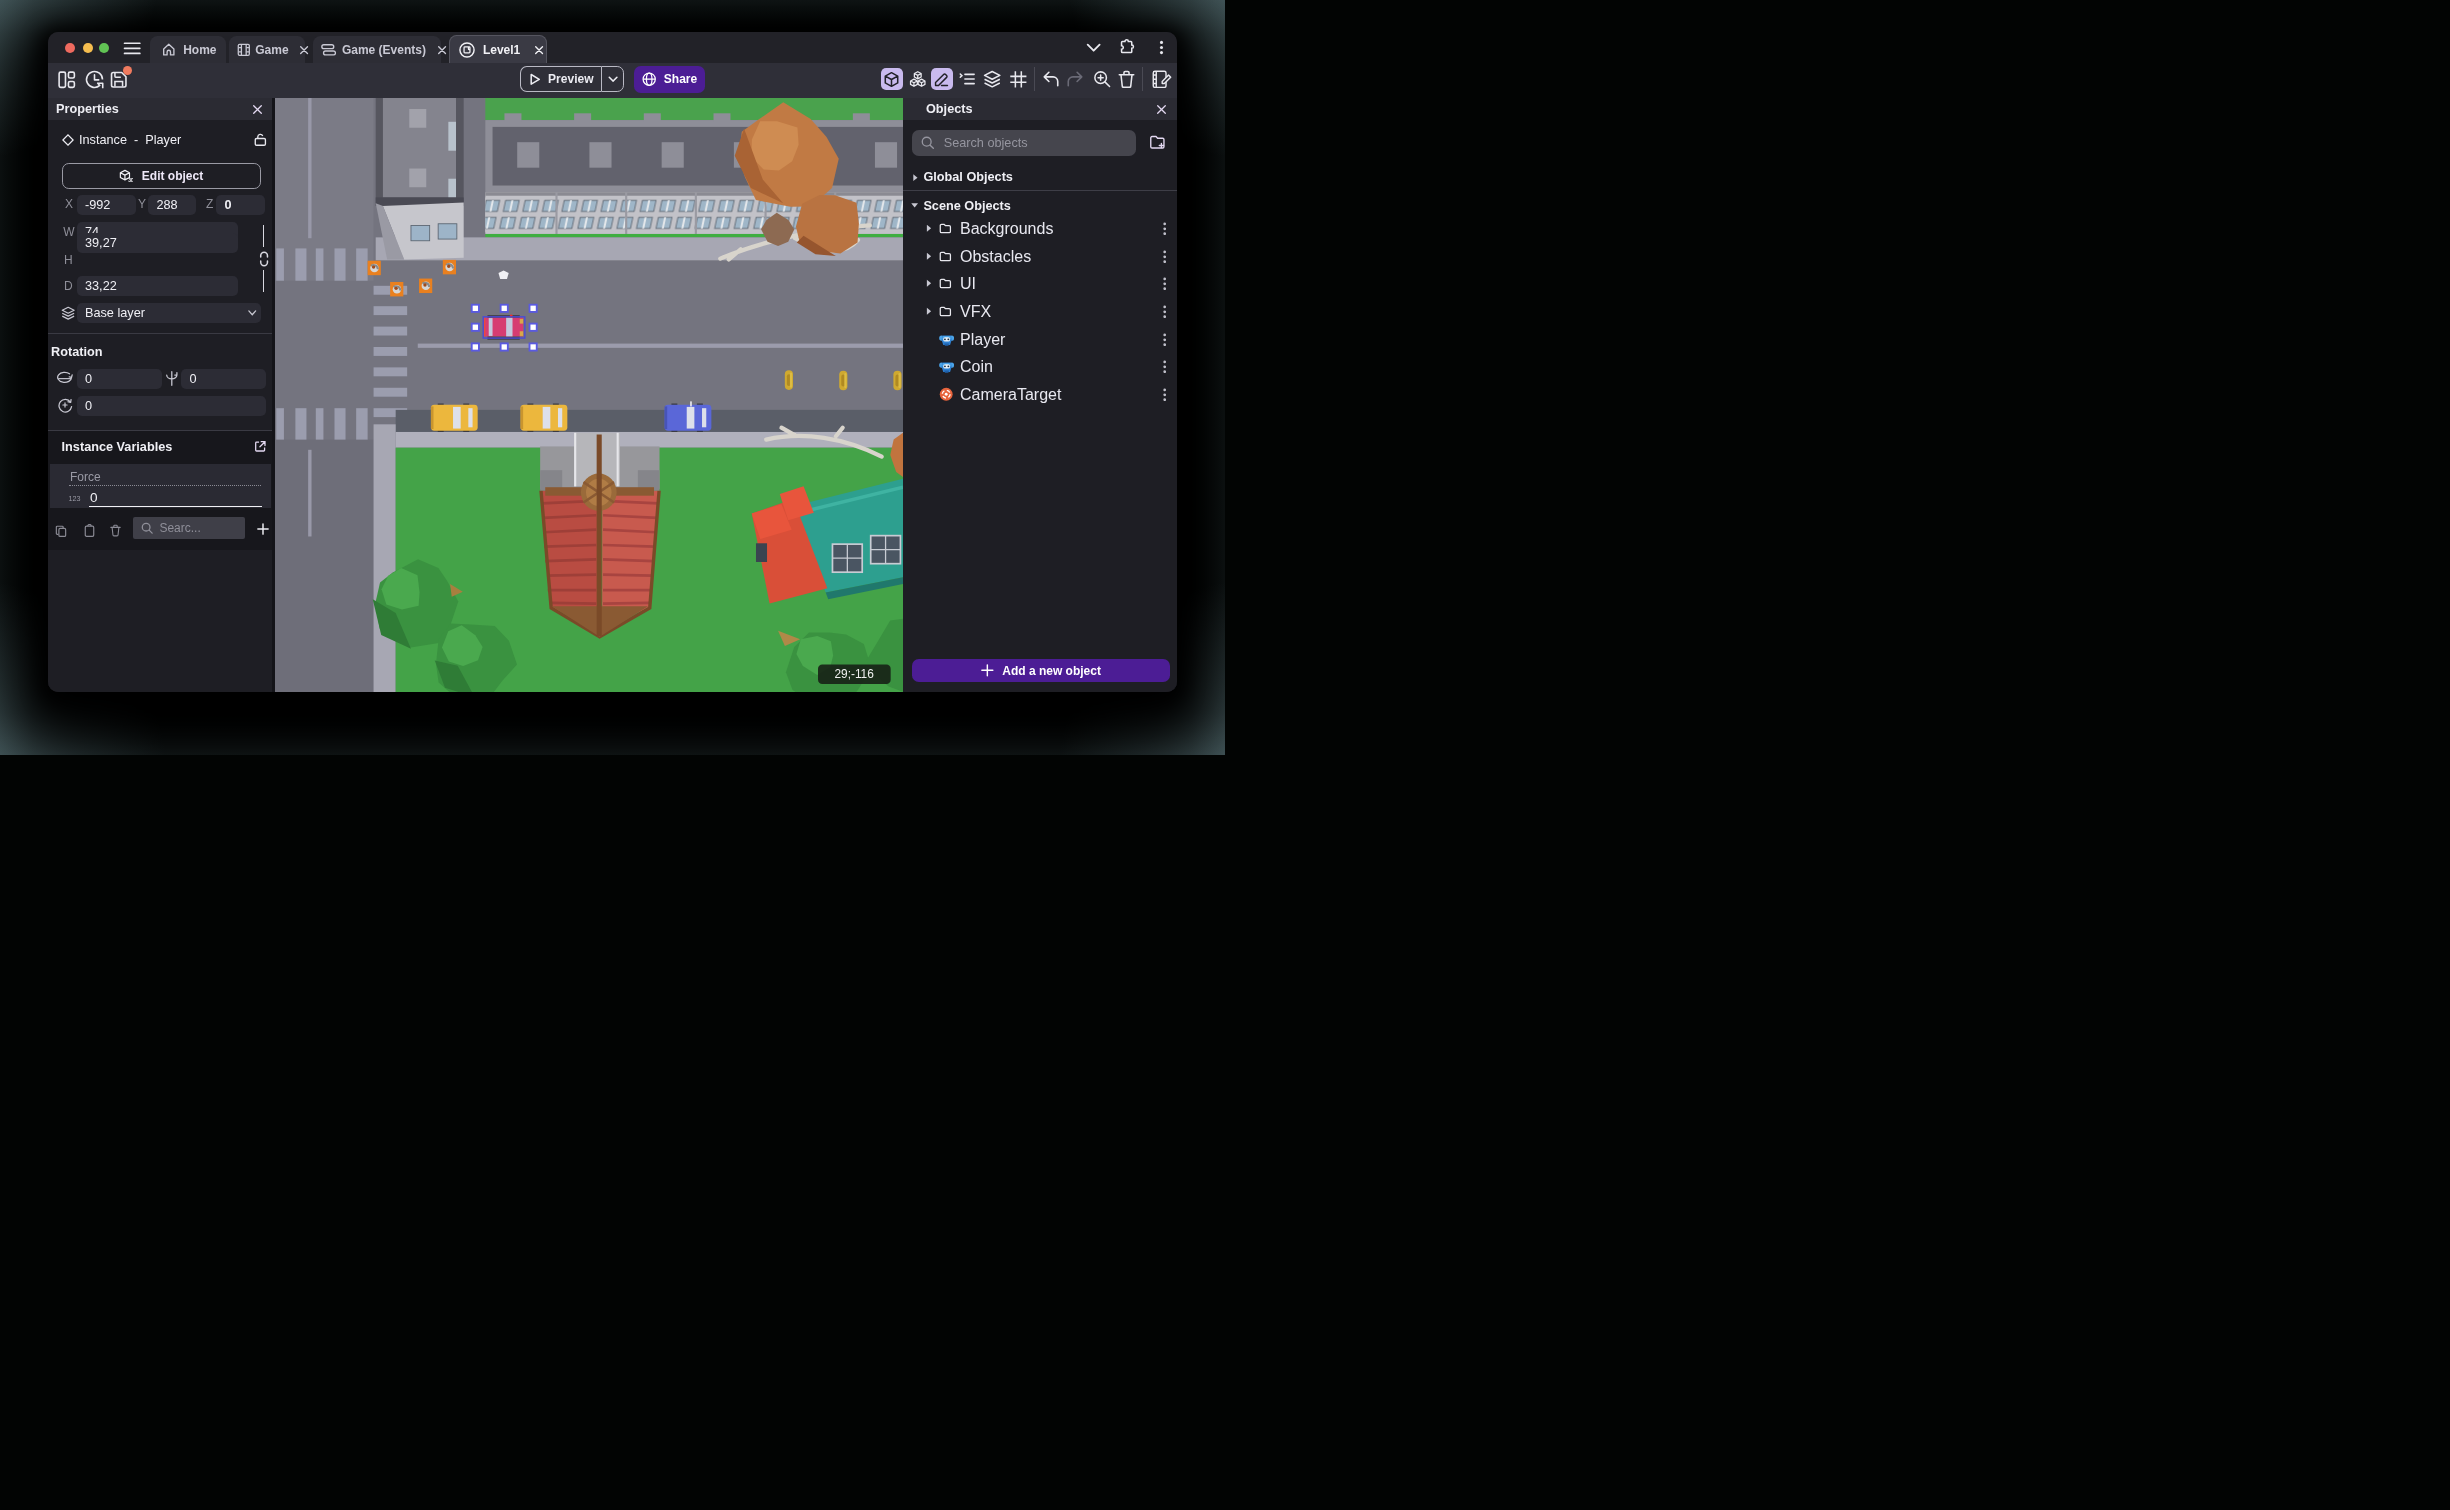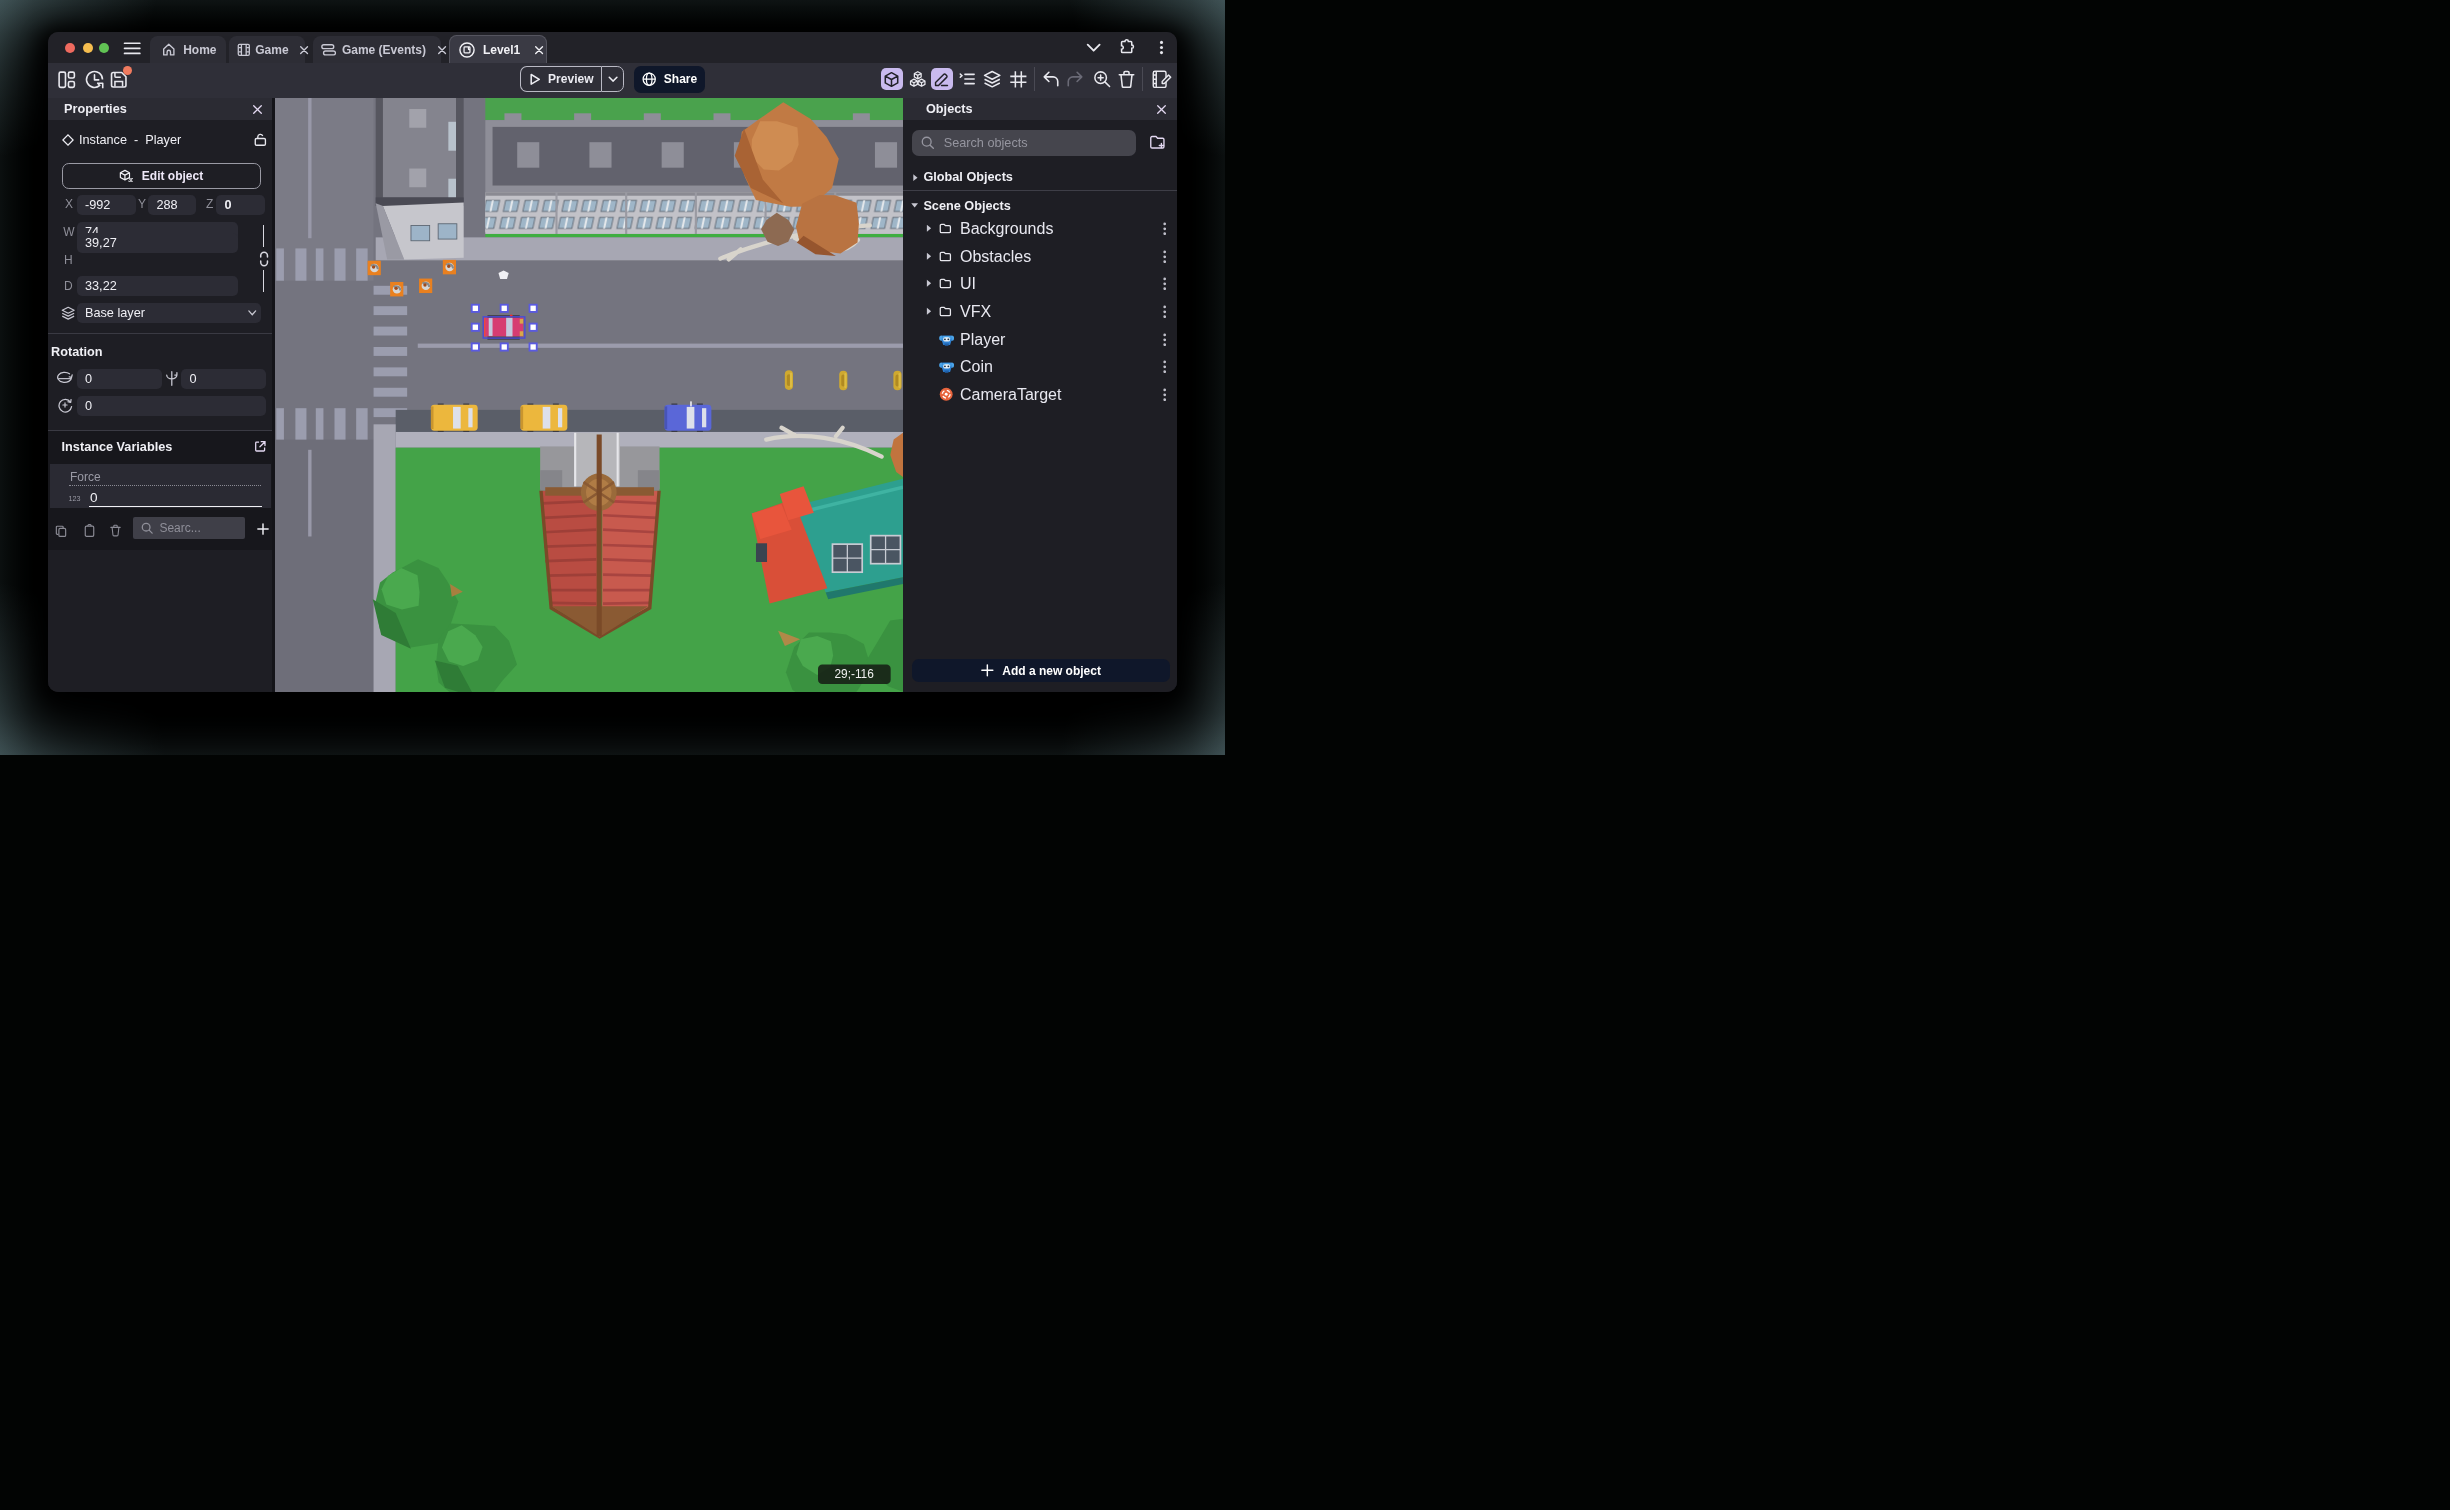--- a/index.html
+++ b/index.html
@@ -20,26 +20,26 @@
   box-shadow:0 21px 59px 34px rgba(0,0,0,0.95), 0 4.2px 17px 8.5px rgba(0,0,0,0.8); }
 .titlebar { position:absolute; left:0; top:0; width:1129px; height:31px; background:#222228; }
 .dot { position:absolute; border-radius:50%; width:9.8px; height:9.8px; top:11px; }
 .toolbar { position:absolute; left:0; top:31px; width:1129px; height:35px; background:#2f2f38; }
 .tab { position:absolute; top:4.2px; height:27px; background:#2d2d35; border-radius:7.6px 7.6px 0 0;
   display:flex; align-items:center; color:#c9c9d4; font-size:12px; font-weight:600; }
 .tab svg { flex:none; } .tab span { white-space:nowrap; }
 .content { position:absolute; left:0; top:66px; width:1129px; height:594px; background:#141419; }
 .panel { position:absolute; top:0; height:594px; background:#1e1e24; }
 .phead { position:absolute; left:0; top:0; right:0; height:22px; background:#2b2b33;
-  display:flex; align-items:center; color:#eeeef4; font-size:12.7px; font-weight:700; padding-left:16px; }
+  display:flex; align-items:center; color:#eeeef4; font-size:12.7px; font-weight:700; padding-left:8px; }
 .inp { position:absolute; background:#2c2c35; border-radius:5.1px; color:#f0f0f5; font-size:12.7px;
   display:flex; align-items:center; padding-left:8.5px; }
 .lbl { position:absolute; color:#8f8f99; font-size:12px; }
 .sechead { position:absolute; color:#f0f0f5; font-size:12.7px; font-weight:700; }
-.purple-btn { position:absolute; background:#0f172a; border-radius:6.8px; color:#fff;
+.purple-btn { position:absolute; background:#4c1d95; border-radius:6.8px; color:#fff;
   display:flex; align-items:center; justify-content:center; font-weight:700; font-size:12px; }
 .row-label { color:#e8e8f0; font-size:16px; }
 .trow { position:absolute; left:0; width:274px; height:27px; display:flex; align-items:center; }
 .trow .arr { position:absolute; left:22.5px; }
 .trow .fold, .trow .mico { position:absolute; left:36px; }
 .trow .row-label { position:absolute; left:57px; }
 .trow .dots { position:absolute; left:260px; }
 </style>
 </head>
 <body>

